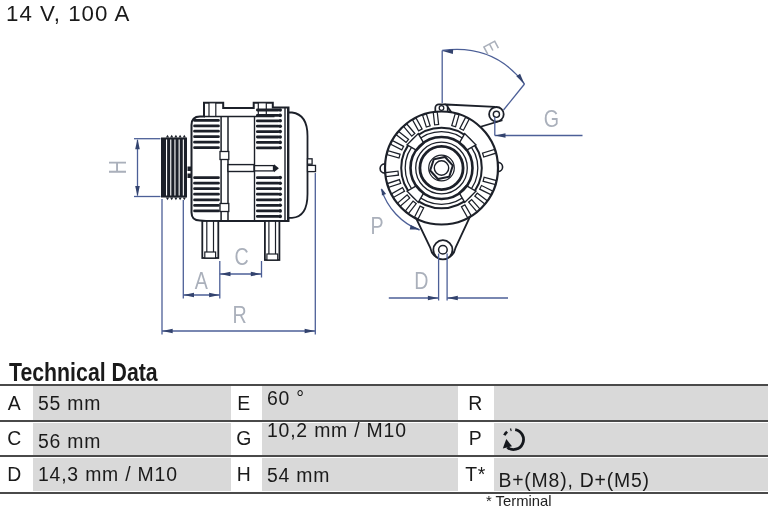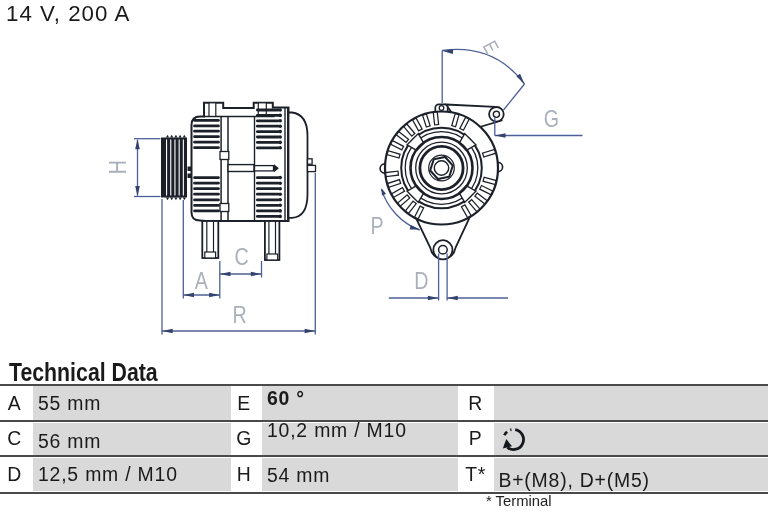--- a/index.html
+++ b/index.html
@@ -1,21 +1,21 @@
 <!DOCTYPE html>
 <html><head><meta charset="utf-8"><style>
 html,body{margin:0;padding:0;background:#fff;}
 #page{position:relative;width:768px;height:511px;overflow:hidden;background:#fff;
   font-family:"Liberation Sans",sans-serif;}
 .tl{position:absolute;display:flex;align-items:center;justify-content:center;
   font-size:19.4px;letter-spacing:0.5px;color:#1a1a1a;}
 .tv{position:absolute;display:flex;align-items:center;font-size:19.4px;letter-spacing:0.8px;color:#1a1a1a;white-space:pre;}
 </style></head><body>
 <div id="page">
-<div style="position:absolute;left:6px;top:1px;font-size:22.3px;letter-spacing:1px;color:#1a1a1a;">14 V, 200 A</div>
+<div style="position:absolute;left:6px;top:1px;font-size:22.3px;letter-spacing:1px;color:#1a1a1a;">14 V, 100 A</div>
 <div style="position:absolute;left:0;top:0;"><svg width="768" height="375" viewBox="0 0 768 375">
         <rect x="161" y="137.5" width="26" height="60" fill="#1c2029"></rect>
         <path d="M165.9,137.5 L167.5,134.8 L169.1,137.5 Z" fill="#1c2029"></path>
         <path d="M165.9,197.5 L167.5,200.2 L169.1,197.5 Z" fill="#1c2029"></path>
         <path d="M170.1,137.5 L171.7,134.8 L173.29999999999998,137.5 Z" fill="#1c2029"></path>
         <path d="M170.1,197.5 L171.7,200.2 L173.29999999999998,197.5 Z" fill="#1c2029"></path>
         <path d="M174.3,137.5 L175.9,134.8 L177.5,137.5 Z" fill="#1c2029"></path>
         <path d="M174.3,197.5 L175.9,200.2 L177.5,197.5 Z" fill="#1c2029"></path>
         <path d="M178.5,137.5 L180.1,134.8 L181.7,137.5 Z" fill="#1c2029"></path>
         <path d="M178.5,197.5 L180.1,200.2 L181.7,197.5 Z" fill="#1c2029"></path>
@@ -232,40 +232,40 @@
 <div style="position:absolute;left:8.5px;top:358px;font-size:25.5px;font-weight:bold;color:#1a1a1a;transform:scaleX(0.835);transform-origin:0 0;">Technical Data</div>
 <div style="position:absolute;left:0;top:384.0px;width:768px;height:2px;background:#4a4a4a;"></div>
     <div style="position:absolute;left:0;top:420.2px;width:768px;height:2px;background:#4a4a4a;"></div>
     <div style="position:absolute;left:0;top:455.3px;width:768px;height:2px;background:#4a4a4a;"></div>
     <div style="position:absolute;left:0;top:491.5px;width:768px;height:2px;background:#4a4a4a;"></div>
 <div style="position:absolute;left:33px;top:386.3px;width:198px;height:33.7px;background:#d9d9d9;"></div>
     <div class="tl" style="left:-10.5px;top:386.3px;width:50px;height:33.7px;">A</div>
     <div class="tv" style="left:38px;top:386.3px;height:33.7px;">55 mm</div>
     <div style="position:absolute;left:262px;top:386.3px;width:195.5px;height:33.7px;background:#d9d9d9;"></div>
     <div class="tl" style="left:219px;top:386.3px;width:50px;height:33.7px;">E</div>
-    <div class="tv" style="left:267px;top:386.3px;height:25px;font-weight:bold;">60 °</div>
+    <div class="tv" style="left:267px;top:386.3px;height:25px;">60 °</div>
     <div style="position:absolute;left:493.5px;top:386.3px;width:274.5px;height:33.7px;background:#d9d9d9;"></div>
     <div class="tl" style="left:450.5px;top:386.3px;width:50px;height:33.7px;">R</div>
     <div style="position:absolute;left:33px;top:422.5px;width:198px;height:32.6px;background:#d9d9d9;"></div>
     <div class="tl" style="left:-10.5px;top:422.5px;width:50px;height:32.6px;">C</div>
     <div class="tv" style="left:38px;top:422.5px;height:38px;">56 mm</div>
     <div style="position:absolute;left:262px;top:422.5px;width:195.5px;height:32.6px;background:#d9d9d9;"></div>
     <div class="tl" style="left:219px;top:422.5px;width:50px;height:32.6px;">G</div>
     <div class="tv" style="left:267px;top:422.5px;height:15px;">10,2 mm / M10</div>
     <div style="position:absolute;left:493.5px;top:422.5px;width:274.5px;height:32.6px;background:#d9d9d9;"></div>
     <div class="tl" style="left:450.5px;top:422.5px;width:50px;height:32.6px;">P</div>
     <div style="position:absolute;left:500.5px;top:427.0px;"><svg width="25" height="25" viewBox="0 0 25 25" style="vertical-align:middle">
         <g fill="none" stroke="#15181d" stroke-width="2.8">
           <path d="M14.2,2.65 A10,10 0 1 1 6.34,20.38"></path>
           <path d="M3.44,8.27 A10,10 0 0 1 10.42,2.72" stroke-dasharray="4.4,3.6"></path>
         </g>
         <polygon points="1.8,21.6 11.0,19.2 5.3,12.0" fill="#15181d"></polygon>
       </svg></div>
     <div style="position:absolute;left:33px;top:457.6px;width:198px;height:33.7px;background:#d9d9d9;"></div>
     <div class="tl" style="left:-10.5px;top:457.6px;width:50px;height:33.7px;">D</div>
-    <div class="tv" style="left:38px;top:457.6px;height:33.7px;">12,5 mm / M10</div>
+    <div class="tv" style="left:38px;top:457.6px;height:33.7px;">14,3 mm / M10</div>
     <div style="position:absolute;left:262px;top:457.6px;width:195.5px;height:33.7px;background:#d9d9d9;"></div>
     <div class="tl" style="left:219px;top:457.6px;width:50px;height:33.7px;">H</div>
     <div class="tv" style="left:267px;top:457.6px;height:35px;">54 mm</div>
     <div style="position:absolute;left:493.5px;top:457.6px;width:274.5px;height:33.7px;background:#d9d9d9;"></div>
     <div class="tl" style="left:450.5px;top:457.6px;width:50px;height:33.7px;">T*</div>
     <div class="tv" style="left:498.5px;top:457.6px;height:45px;">B+(M8), D+(M5)</div>
 <div style="position:absolute;left:486px;top:492.5px;font-size:14.8px;color:#222;">* Terminal</div>
 </div>
 </body></html>

